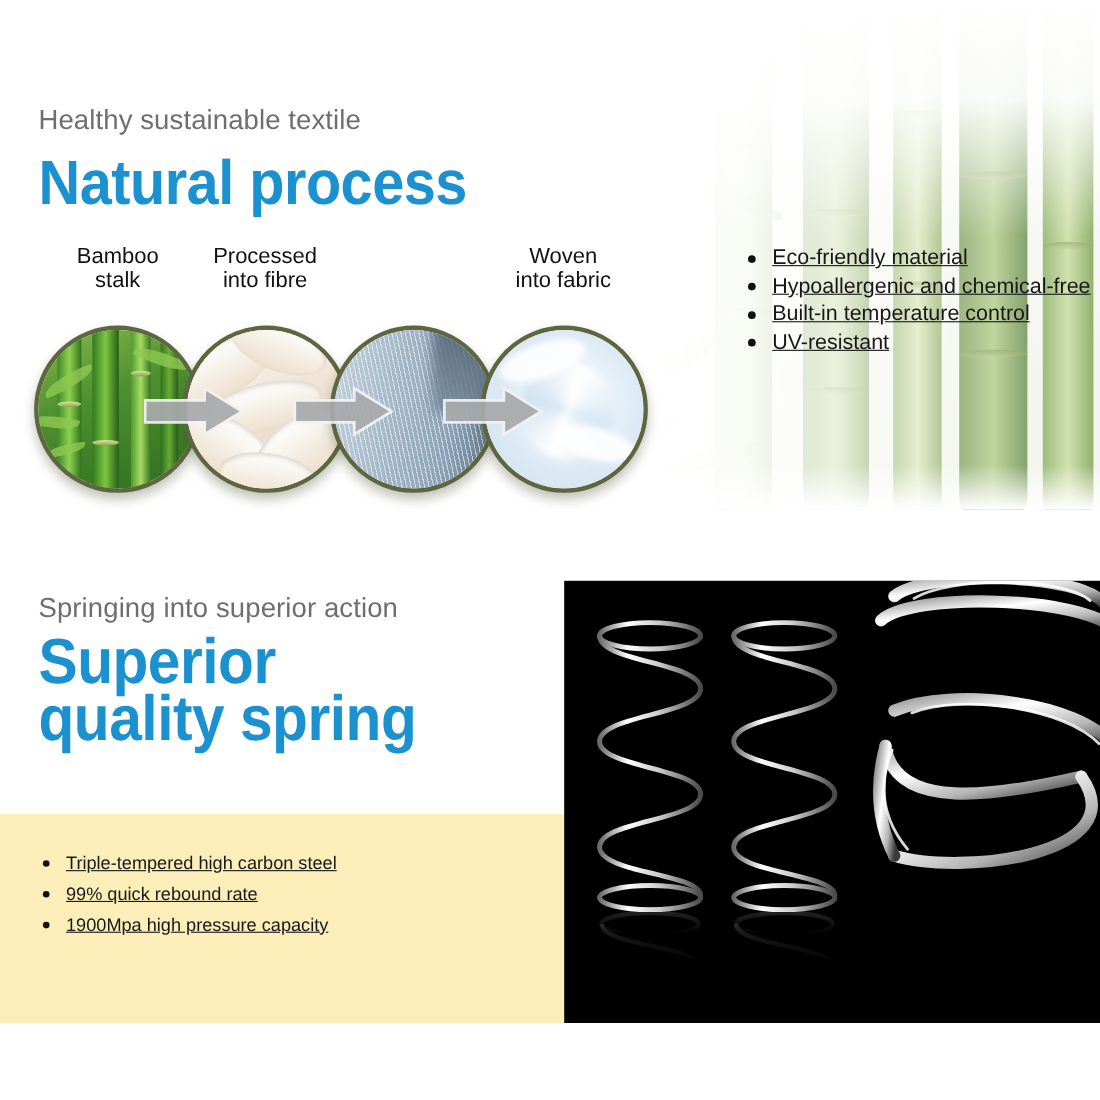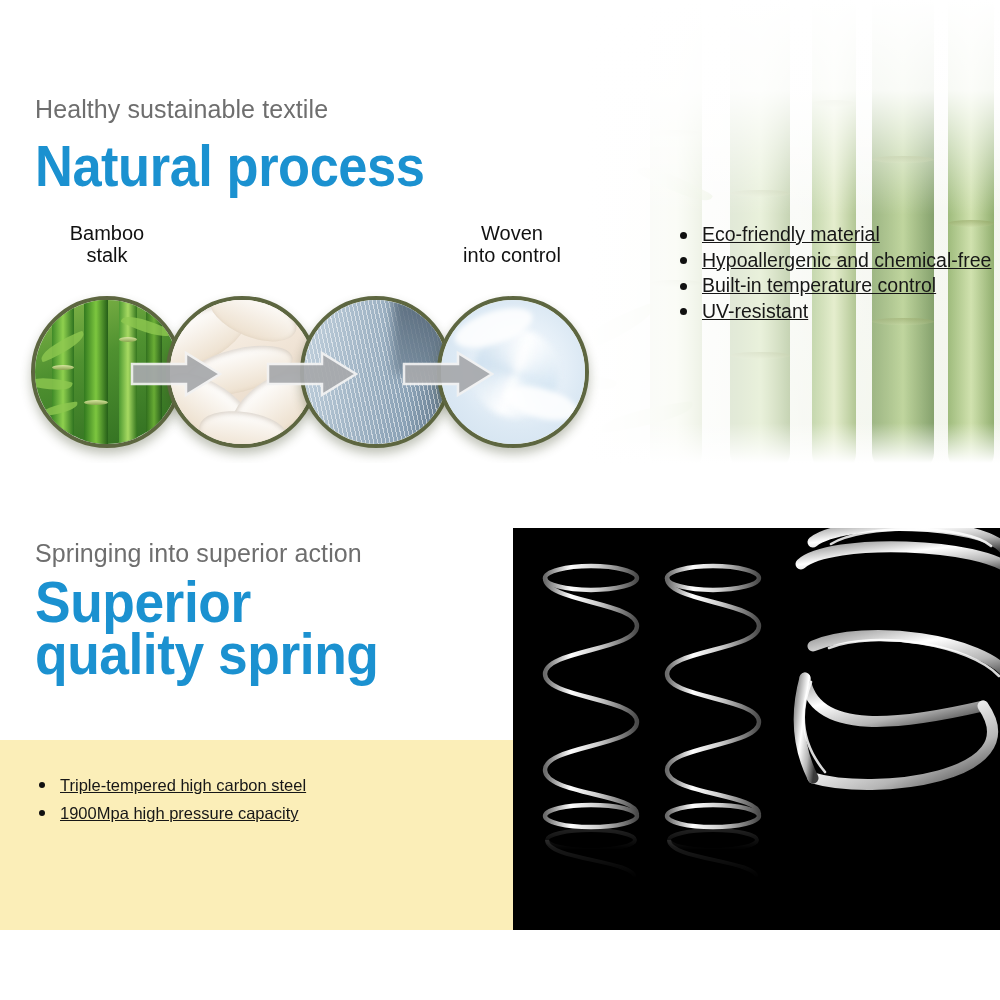--- a/index.html
+++ b/index.html
@@ -224,23 +224,27 @@
   </div>
 
   <div class="eyebrow" id="natural-eyebrow">Healthy sustainable textile</div>
   <h1 class="bigtitle" id="natural-title">Natural process</h1>
 
   <div class="proc-labels">
     <div class="proc-label" style="left:32px;">
       <div>Bamboo</div>
       <div>stalk</div>
     </div>
+    <div class="proc-label" style="left:166px;">
+      <div>Processed</div>
+      <div>into fibre</div>
+    </div>
     <div class="proc-label" style="left:437px;">
       <div>Woven</div>
-      <div>into control</div>
+      <div>into fabric</div>
     </div>
   </div>
 
   <div class="proc-circles">
 
     <div class="proc-circle" style="left:31px; top:6px;">
       <div class="inner img-bamboo">
         <div class="b1">
             <div class="bn" style="top:46%; left:0; right:0;"></div>
           </div>
@@ -314,20 +318,21 @@
 
   <h1 class="bigtitle" id="spring-title">
     <span>Superior</span>
     <span>quality spring</span>
   </h1>
 
   <div class="cream-band"></div>
 
   <ul class="bullet-list" id="spring-bullets">
     <li>Triple-tempered high carbon steel</li>
+    <li>99% quick rebound rate</li>
     <li>1900Mpa high pressure capacity</li>
   </ul>
 
   <div class="spring-photo">
     <svg viewBox="0 0 487 402" xmlns="http://www.w3.org/2000/svg" preserveAspectRatio="none">
       <defs>
         <linearGradient id="wireA" x1="0" y1="0" x2="1" y2="0">
           <stop offset="0%" stop-color="#6a6a6a"></stop>
           <stop offset="28%" stop-color="#ffffff"></stop>
           <stop offset="58%" stop-color="#cdcdcd"></stop>

